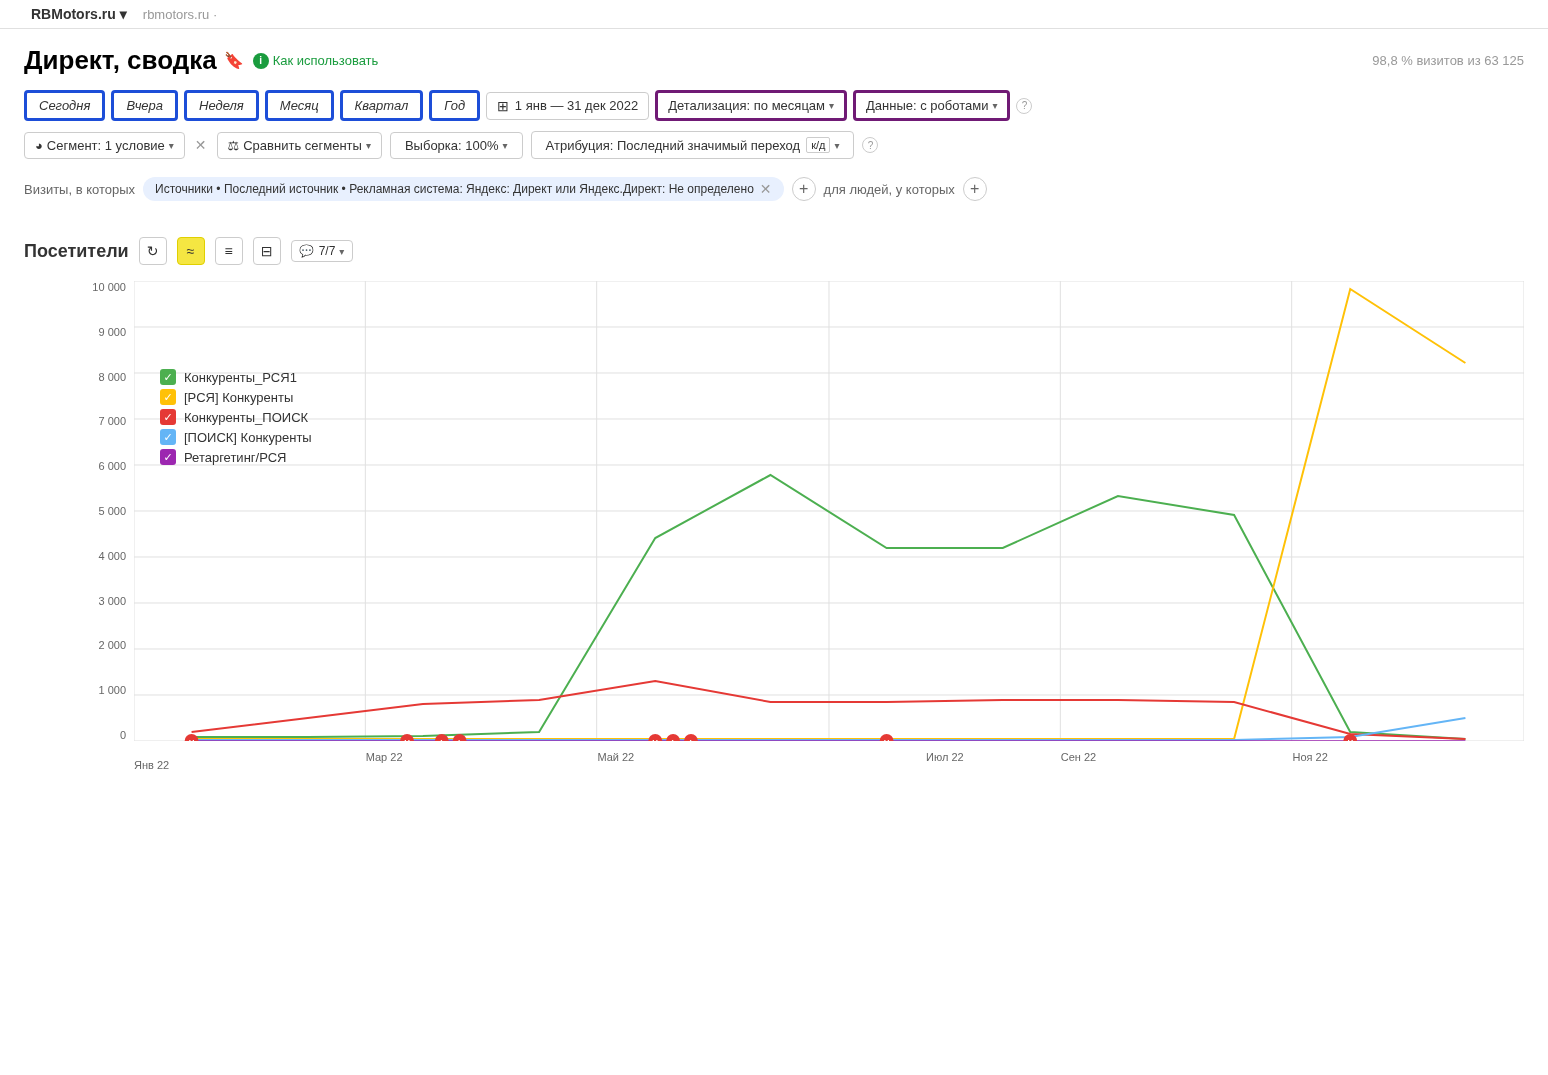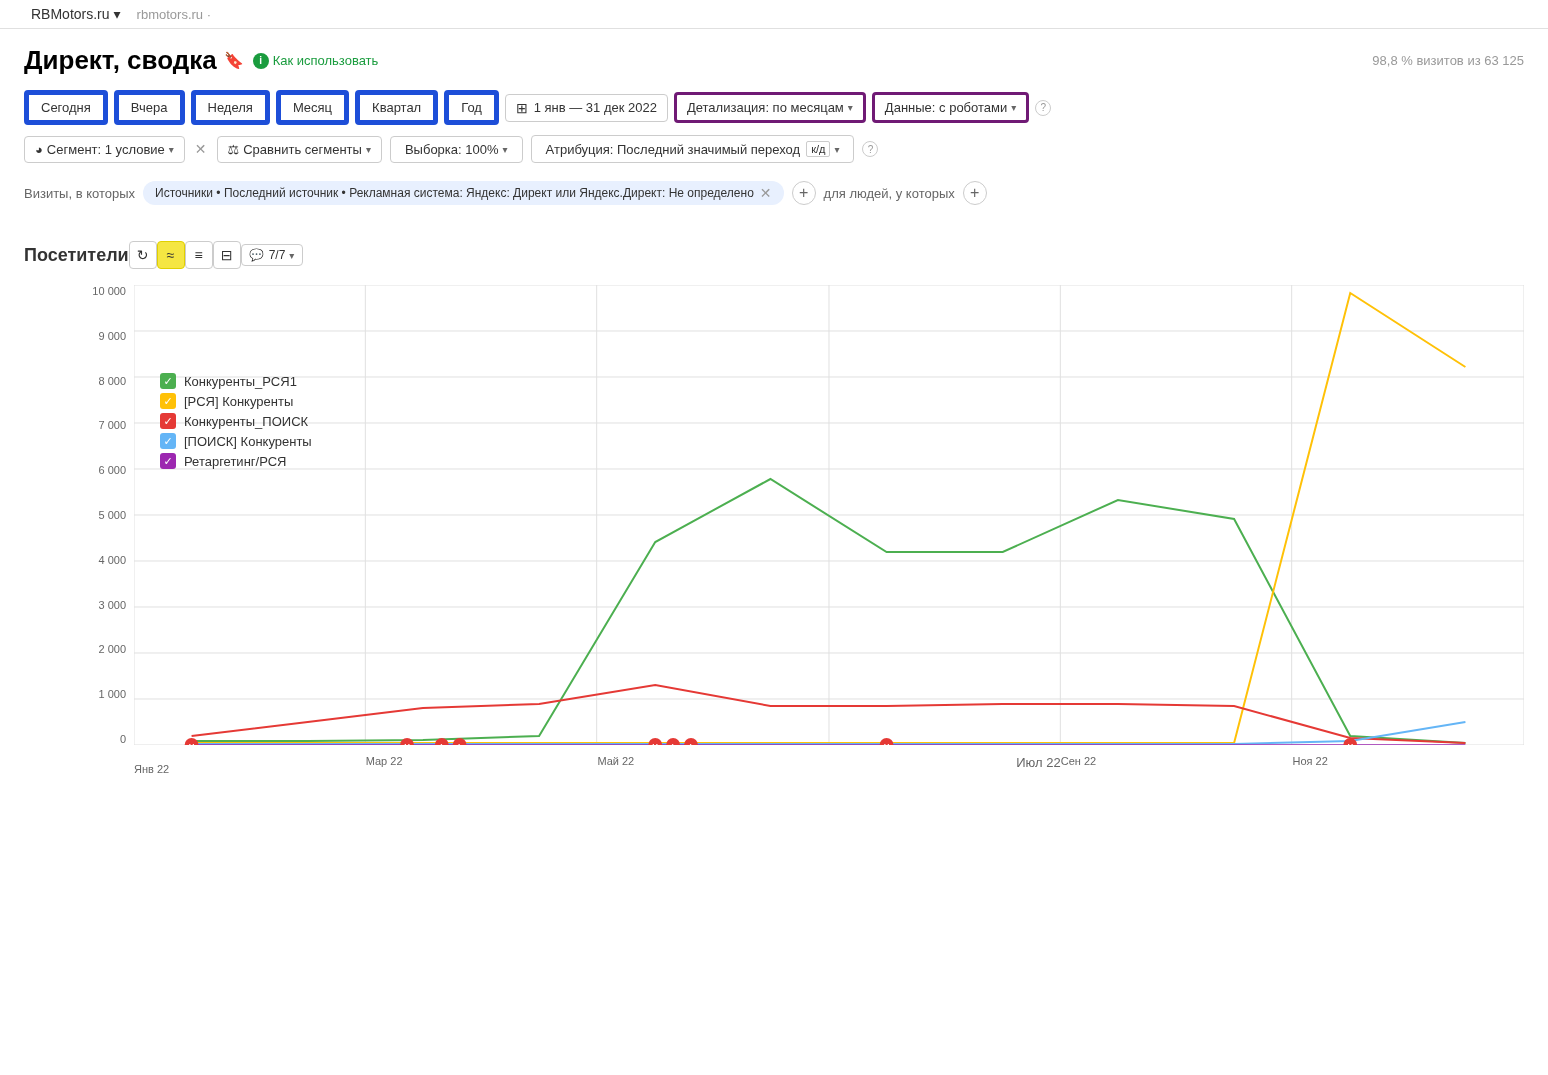--- a/index.html
+++ b/index.html
@@ -1,50 +1,50 @@
 <!DOCTYPE html>
 <html><head>
   <meta charset="utf-8">
   <style>
     * { box-sizing: border-box; margin: 0; padding: 0; }
     body { font-family: Arial, sans-serif; font-size: 13px; color: #333; background: #fff; overflow-x: hidden; }
 
     .top-bar { display: flex; align-items: center; padding: 6px 16px; border-bottom: 1px solid #e0e0e0; gap: 16px; }
-    .top-bar-brand { font-weight: normal; font-size: 14px; color: #333; display: flex; align-items: center; gap: 4px; cursor: pointer; padding-left: 15px; }
+    .top-bar-brand { font-weight: bold; font-size: 14px; color: #333; display: flex; align-items: center; gap: 4px; cursor: pointer; padding-left: 15px; }
     .top-bar-url { color: #999; font-size: 13px; }
 
     .page-content { padding: 16px 24px; }
 
     .page-header { display: flex; align-items: center; justify-content: space-between; margin-bottom: 14px; }
     .page-title-group { display: flex; align-items: center; gap: 8px; }
     .page-title { font-size: 26px; font-weight: bold; color: #000; }
     .bookmark-icon { color: #aaa; font-size: 16px; cursor: pointer; }
     .help-link { display: flex; align-items: center; gap: 4px; color: #1a9c3e; font-size: 13px; cursor: pointer; text-decoration: none; }
     .help-icon { width: 16px; height: 16px; background: #1a9c3e; border-radius: 50%; color: #fff; display: flex; align-items: center; justify-content: center; font-size: 10px; font-weight: bold; }
     .page-stat { color: #999; font-size: 13px; }
 
     .toolbar { display: flex; align-items: center; gap: 6px; margin-bottom: 10px; flex-wrap: wrap; }
-    .btn { border: 5px solid #1d4ed8; background: #fff; border-radius: 4px; padding: 5px 12px; font-size: 13px; cursor: pointer; color: #333; white-space: nowrap; }
+    .btn { border: 3px solid #1d4ed8; background: #fff; border-radius: 4px; padding: 5px 12px; font-size: 13px; cursor: pointer; color: #333; white-space: nowrap; font-style: italic; }
     .btn-date { display: flex; align-items: center; gap: 6px; border: 1px solid #ccc; border-radius: 4px; padding: 5px 10px; cursor: pointer; font-size: 13px; }
     .btn-select { display: flex; align-items: center; gap: 4px; border: 3px solid #701a75; border-radius: 4px; padding: 5px 10px; cursor: pointer; font-size: 13px; background: #fff; }
     .arrow-down { font-size: 10px; color: #666; }
     .help-circle { width: 16px; height: 16px; border: 1px solid #ccc; border-radius: 50%; display: flex; align-items: center; justify-content: center; font-size: 10px; color: #999; cursor: pointer; }
 
     .segment-bar { display: flex; align-items: center; gap: 8px; margin-bottom: 10px; flex-wrap: wrap; }
     .segment-btn { display: flex; align-items: center; gap: 4px; border: 1px solid #ccc; border-radius: 4px; padding: 5px 10px; cursor: pointer; font-size: 13px; background: #fff; }
     .close-btn { color: #999; cursor: pointer; font-size: 14px; border: none; background: none; padding: 2px; }
     .sample-btn { display: flex; align-items: center; gap: 4px; border: 1px solid #ccc; border-radius: 4px; padding: 5px 14px; cursor: pointer; font-size: 13px; background: #fff; }
 
     .filter-bar { display: flex; align-items: center; gap: 8px; margin-bottom: 20px; padding: 8px 0; font-size: 13px; color: #666; flex-wrap: wrap; }
     .filter-tag { background: #e8f0fe; border-radius: 20px; padding: 4px 12px; display: flex; align-items: center; gap: 6px; font-size: 12px; color: #333; }
     .filter-tag-close { color: #999; cursor: pointer; font-size: 14px; }
     .filter-add { width: 24px; height: 24px; border: 1px solid #ccc; border-radius: 50%; display: flex; align-items: center; justify-content: center; cursor: pointer; font-size: 16px; color: #666; background: #fff; }
 
     .chart-section { padding-top: 8px; }
-    .chart-header { display: flex; align-items: center; margin-bottom: 16px; }
+    .chart-header { display: flex; align-items: center; gap: 10px; margin-bottom: 16px; }
     .chart-title { font-size: 18px; font-weight: bold; color: #333; }
     .icon-btn { width: 28px; height: 28px; border: 1px solid #ccc; border-radius: 4px; display: flex; align-items: center; justify-content: center; cursor: pointer; background: #fff; font-size: 14px; }
     .icon-btn-active { background: #f5e642; border-color: #e0d000; }
     .legend-btn { display: flex; align-items: center; gap: 4px; border: 1px solid #ccc; border-radius: 4px; padding: 3px 8px; cursor: pointer; font-size: 12px; background: #fff; }
 
     .legend { margin-top: 8px; display: flex; flex-direction: column; gap: 4px; position: absolute; left: 80px; top: 80px; }
     .legend-item { display: flex; align-items: center; gap: 8px; font-size: 13px; color: #333; }
     .legend-checkbox { width: 16px; height: 16px; border-radius: 3px; display: flex; align-items: center; justify-content: center; font-size: 11px; color: #fff; flex-shrink: 0; }
 
     .chart-wrapper { position: relative; padding-left: 56px; }
@@ -224,21 +224,21 @@
           <text x="758" y="464" text-anchor="middle" font-size="8" fill="white" font-weight="bold">Н</text>
 
           <circle cx="1225" cy="460" r="7" fill="#e53935"></circle>
           <text x="1225" y="464" text-anchor="middle" font-size="8" fill="white" font-weight="bold">Н</text>
         </svg>
 
         <div style="position:absolute;left:54px;bottom:0;width:calc(100% - 54px);height:30px;display:flex;justify-content:space-between;padding:0 0;">
           <span style="font-size:11px;color:#666;width:16.66%;text-align:left;margin-top:8px;">Янв 22</span>
           <span style="font-size:11px;color:#666;width:16.66%;text-align:left;">Мар 22</span>
           <span style="font-size:11px;color:#666;width:16.66%;text-align:left;">Май 22</span>
-          <span style="font-size:13px;color:#666;width:16.66%;text-align:right;">Июл 22</span>
+          <span style="font-size:11px;color:#666;width:16.66%;text-align:center;">Июл 22</span>
           <span style="font-size:11px;color:#666;width:16.66%;text-align:left;">Сен 22</span>
           <span style="font-size:11px;color:#666;width:16.66%;text-align:left;">Ноя 22</span>
         </div>
 
         <div class="legend">
           <div class="legend-item">
             <div class="legend-checkbox" style="background:#4caf50;">✓</div>
             <span>Конкуренты_РСЯ1</span>
           </div>
           <div class="legend-item">

